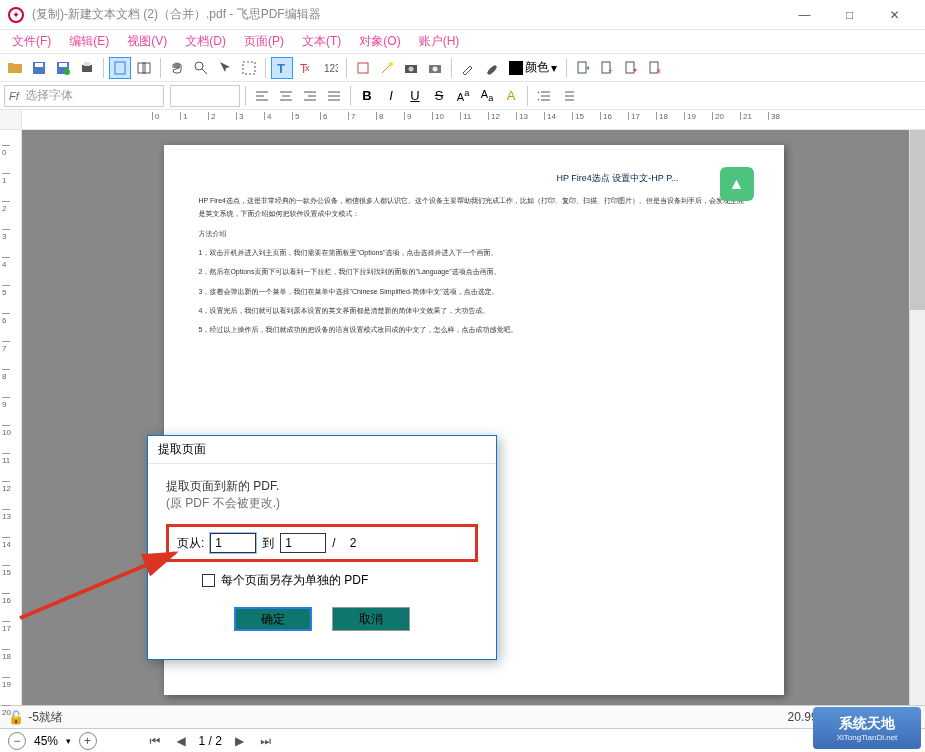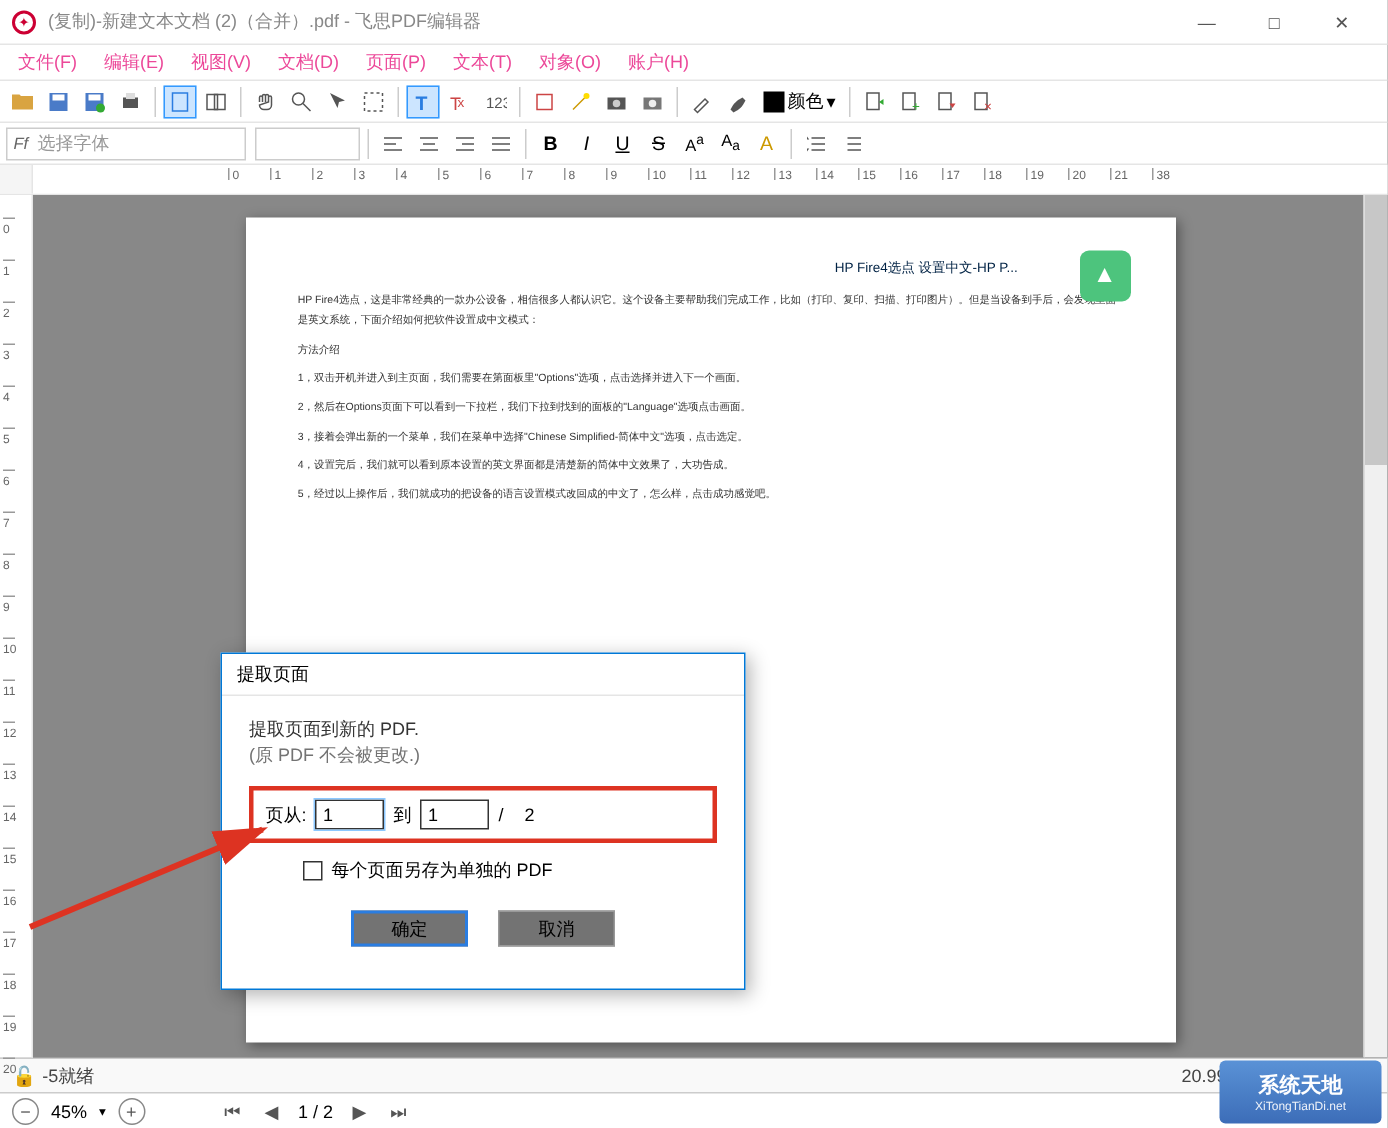--- a/index.html
+++ b/index.html
@@ -37,21 +37,21 @@
 .dialog-title { height: 28px; background: #fff; border-bottom: 1px solid #e5e5e5; display: flex; align-items: center; padding: 0 10px; font-size: 12px; }
 .dialog-body { padding: 14px 18px; font-size: 12px; }
 .dialog-line1 { color: #333; }
 .dialog-line2 { color: #737373; margin-bottom: 12px; }
 .highlight-box { border: 3px solid #d32; padding: 6px 8px; margin: 6px 0 10px; display: flex; align-items: center; gap: 6px; }
 .highlight-box input[type=text] { width: 46px; height: 20px; border: 1px solid #333; padding: 0 4px; font-size: 12px; }
 .highlight-box .inp-focus { border: 1px solid #2a7de1; outline: 1px solid #8cc8ff; }
 .checkbox-row { display: flex; align-items: center; gap: 6px; margin-left: 36px; margin-bottom: 18px; }
 .chkbox { width: 13px; height: 13px; border: 1px solid #333; }
 .dialog-buttons { display: flex; justify-content: center; gap: 20px; padding: 0 0 14px; }
-.dlg-btn { width: 78px; height: 24px; border: 1px solid #999; background: #737373; font-size: 12px; cursor: pointer; }
+.dlg-btn { width: 78px; height: 24px; border: 1px solid #999; background: #0f766e; font-size: 12px; cursor: pointer; }
 .dlg-btn.primary { border: 2px solid #2a7de1; }
 .arrow { position: absolute; top: 418px; left: 10px; z-index: 11; pointer-events: none; }
 .statusbar1 { height: 23px; border-top: 1px solid #ccc; display: flex; align-items: center; padding: 0 8px; font-size: 12px; color: #444; background: #f9f9f9; }
 .lock-icon { color: #e0a000; margin-right: 4px; font-size: 13px; }
 .status-right { margin-left: auto; display: flex; gap: 20px; align-items: center; }
 .statusbar2 { height: 24px; border-top: 1px solid #ccc; display: flex; align-items: center; padding: 0 8px; font-size: 12px; background: #fff; }
 .zoom-ctrl { display: flex; align-items: center; gap: 8px; }
 .zoom-btn { width: 18px; height: 18px; border: 1px solid #888; border-radius: 50%; display: flex; align-items: center; justify-content: center; cursor: pointer; font-size: 12px; color: #555; }
 .page-nav { margin-left: 50px; display: flex; align-items: center; gap: 10px; font-size: 12px; }
 .nav-btn { cursor: pointer; font-size: 12px; color: #555; padding: 0 3px; }

